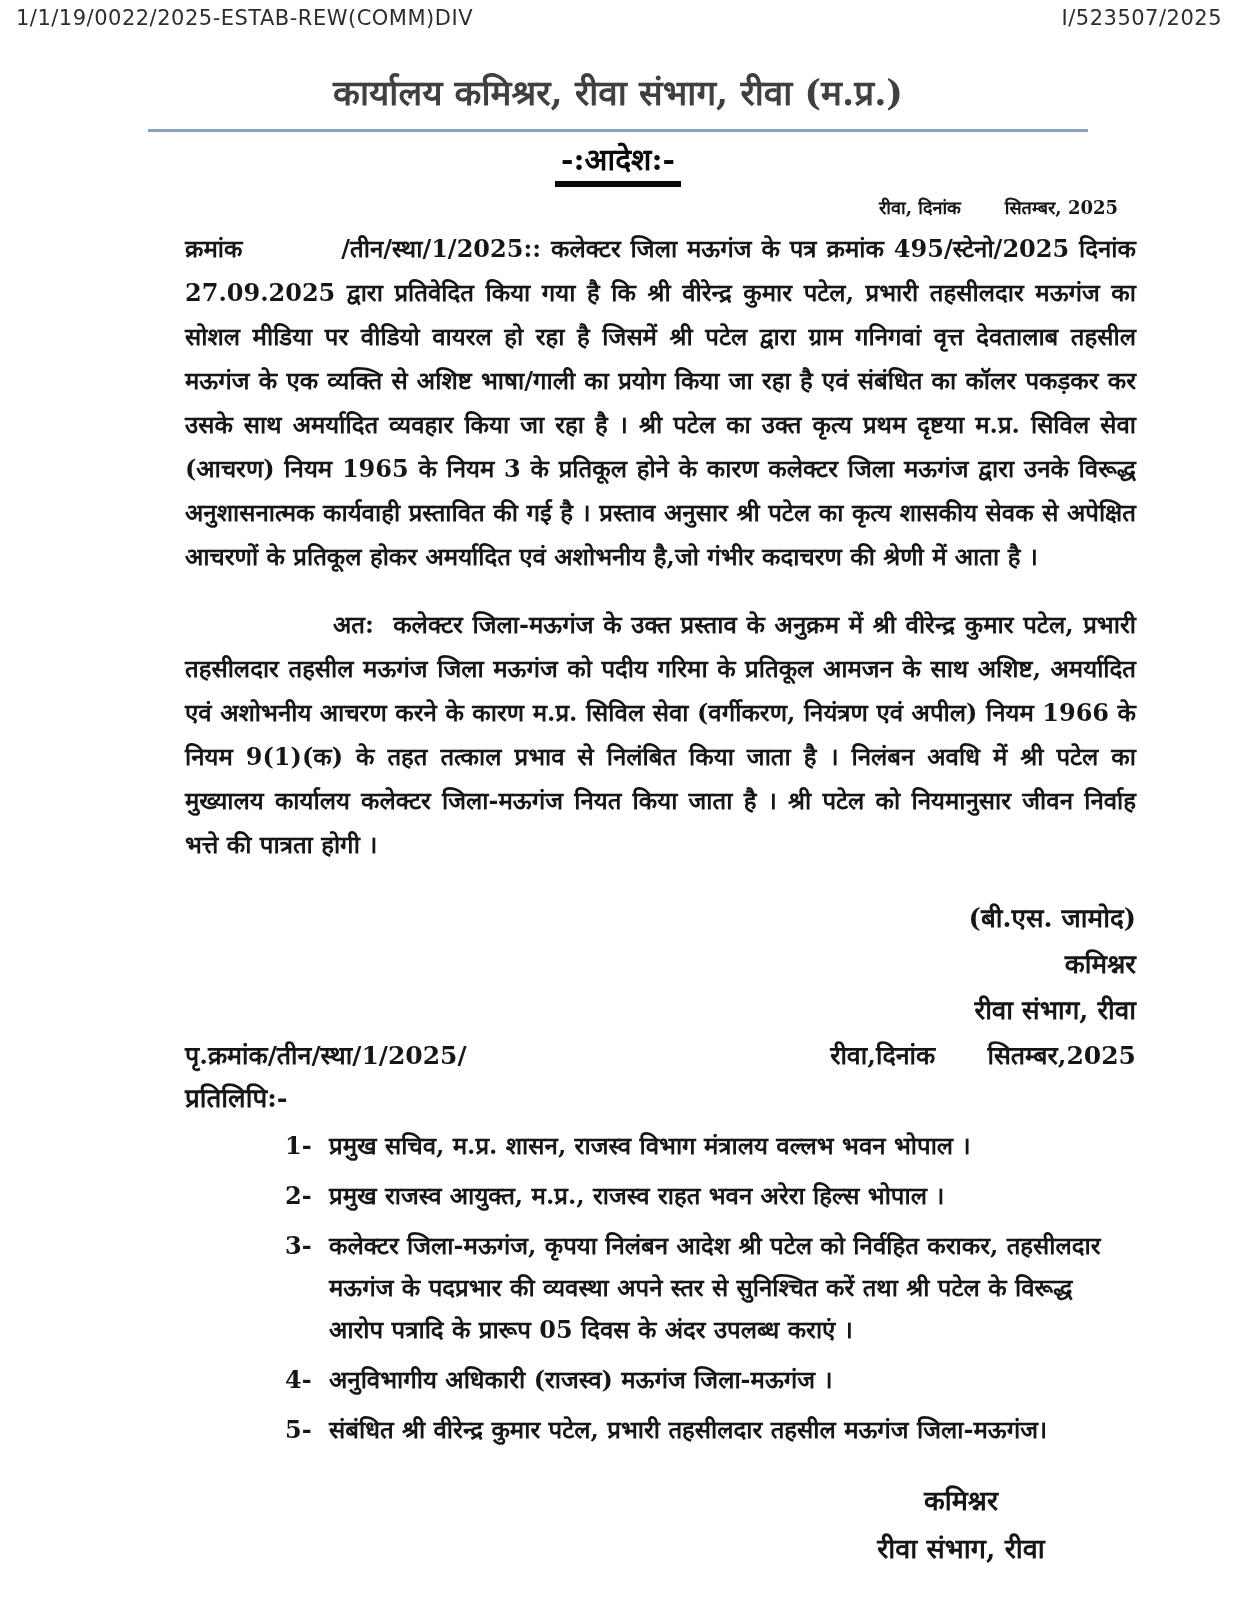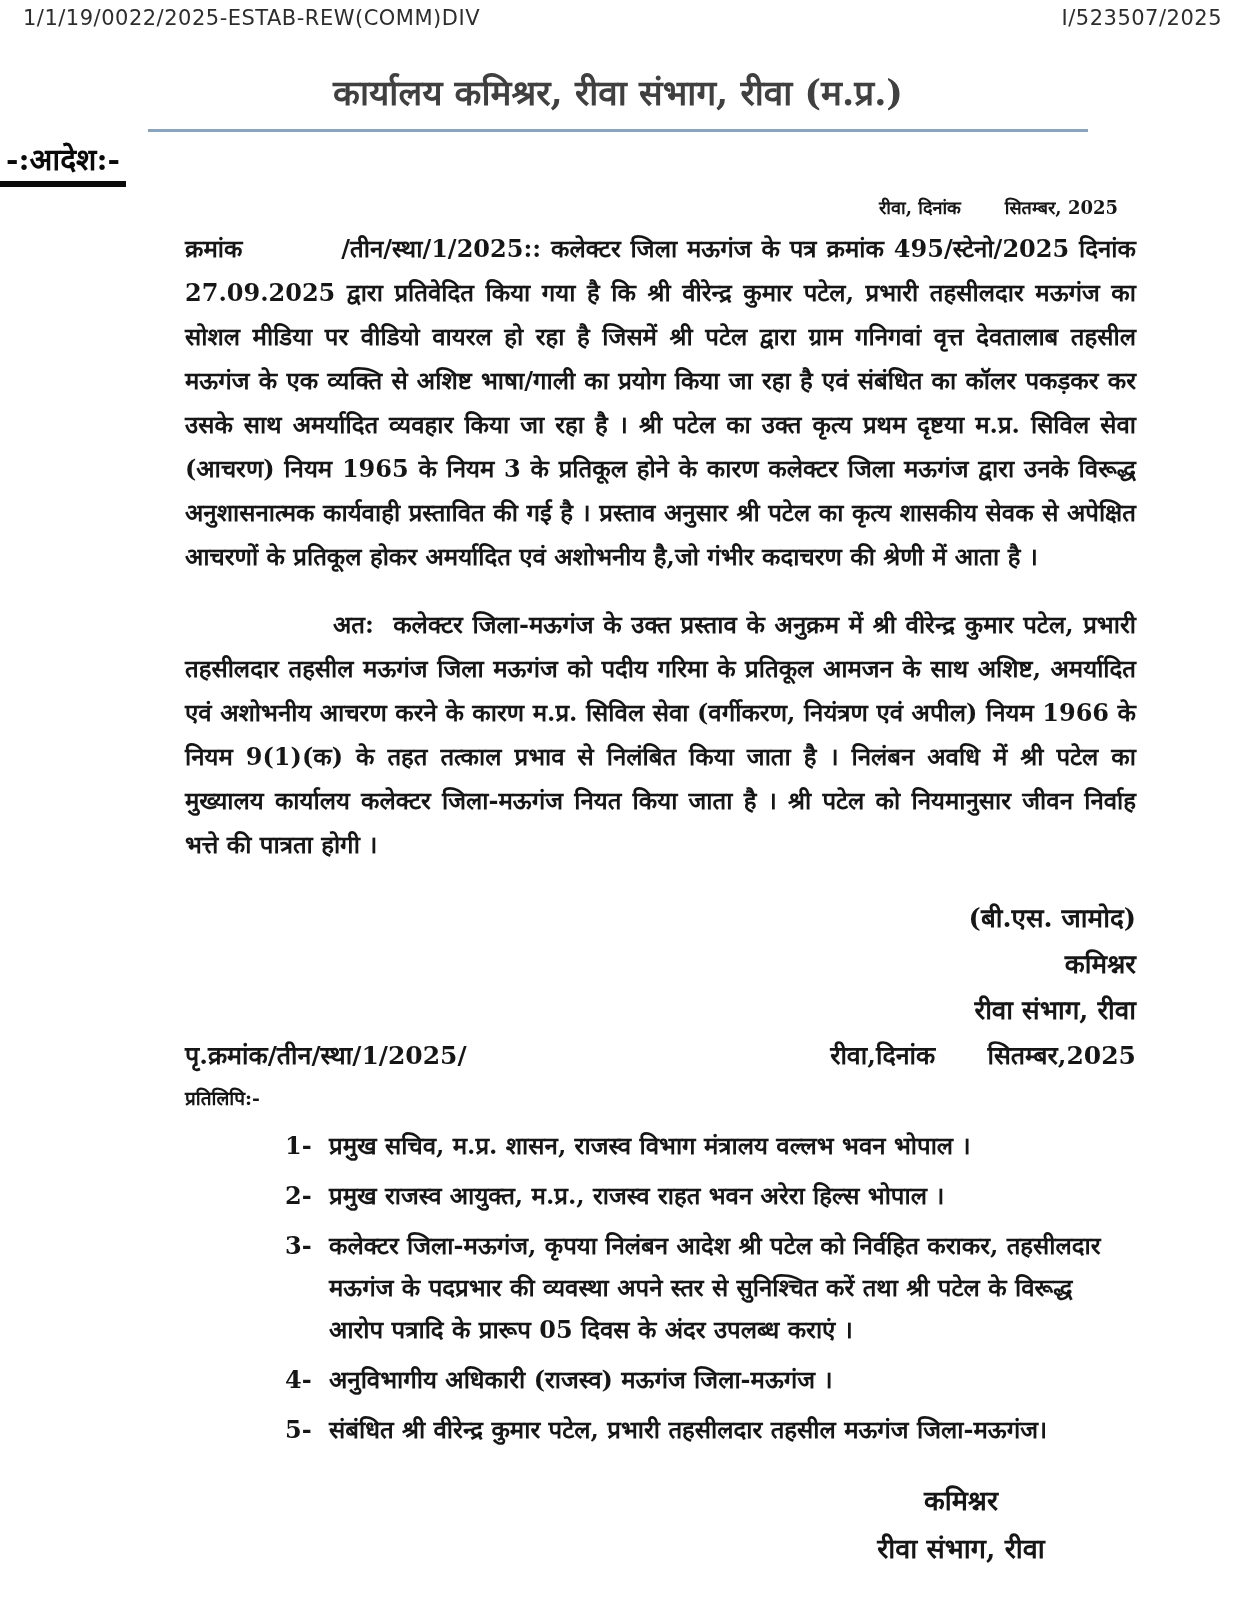--- a/index.html
+++ b/index.html
@@ -8,35 +8,35 @@
     width:1236px;height:1600px;
     margin:0 auto;
     background:#ffffff;
     color:#161616;
     font-family:"DejaVu Serif","Liberation Serif",serif;
     overflow:hidden;
     box-sizing:border-box;
   }
   .topbar{
     display:flex;justify-content:space-between;align-items:flex-start;
-    padding:6px 14px 0 23px;
+    padding:6px 14px 0 16px;
     font-family:"DejaVu Sans","Liberation Sans",sans-serif;
     font-size:21px;color:#2d2d2d;letter-spacing:0.5px;font-weight:500;
   }
   .office-title{
     margin-top:38px;
     text-align:center;
     font-size:35px;font-weight:bold;
     color:#404040;
   }
   .header-rule{
     width:940px;margin:14px auto 0 auto;
     border:0;border-top:3px solid #89a4bc;height:0;
   }
-  .order-heading-wrap{text-align:left;margin-top:6px;}
+  .order-heading-wrap{text-align:center;margin-top:6px;}
   .order-heading{
     display:inline-block;
     font-size:30px;font-weight:bold;color:#0a0a0a;
     border-bottom:6px solid #0a0a0a;
     padding:0 6px 2px 6px;
   }
   .date-line{
     margin-top:8px;
     text-align:right;
     padding-right:118px;
@@ -56,21 +56,21 @@
     text-align:right;
     font-size:26px;font-weight:bold;line-height:46px;
   }
   .ref-row{
     display:flex;justify-content:space-between;
     margin:2px 100px 0 185px;
     font-size:25px;font-weight:bold;line-height:42px;gap:20px;
   }
   .copy-heading{
     margin-left:185px;margin-top:0px;
-    font-size:19px;font-weight:bold;line-height:42px;
+    font-size:26px;font-weight:bold;line-height:42px;
   }
   .copy-list{margin:6px 120px 0 285px;}
   .copy-item{
     display:flex;
     font-size:24px;font-weight:bold;line-height:42px;
     margin-bottom:8px;
     text-align:left;
   }
   .copy-item .num{flex:0 0 44px;}
   .copy-item .txt{flex:1;}

